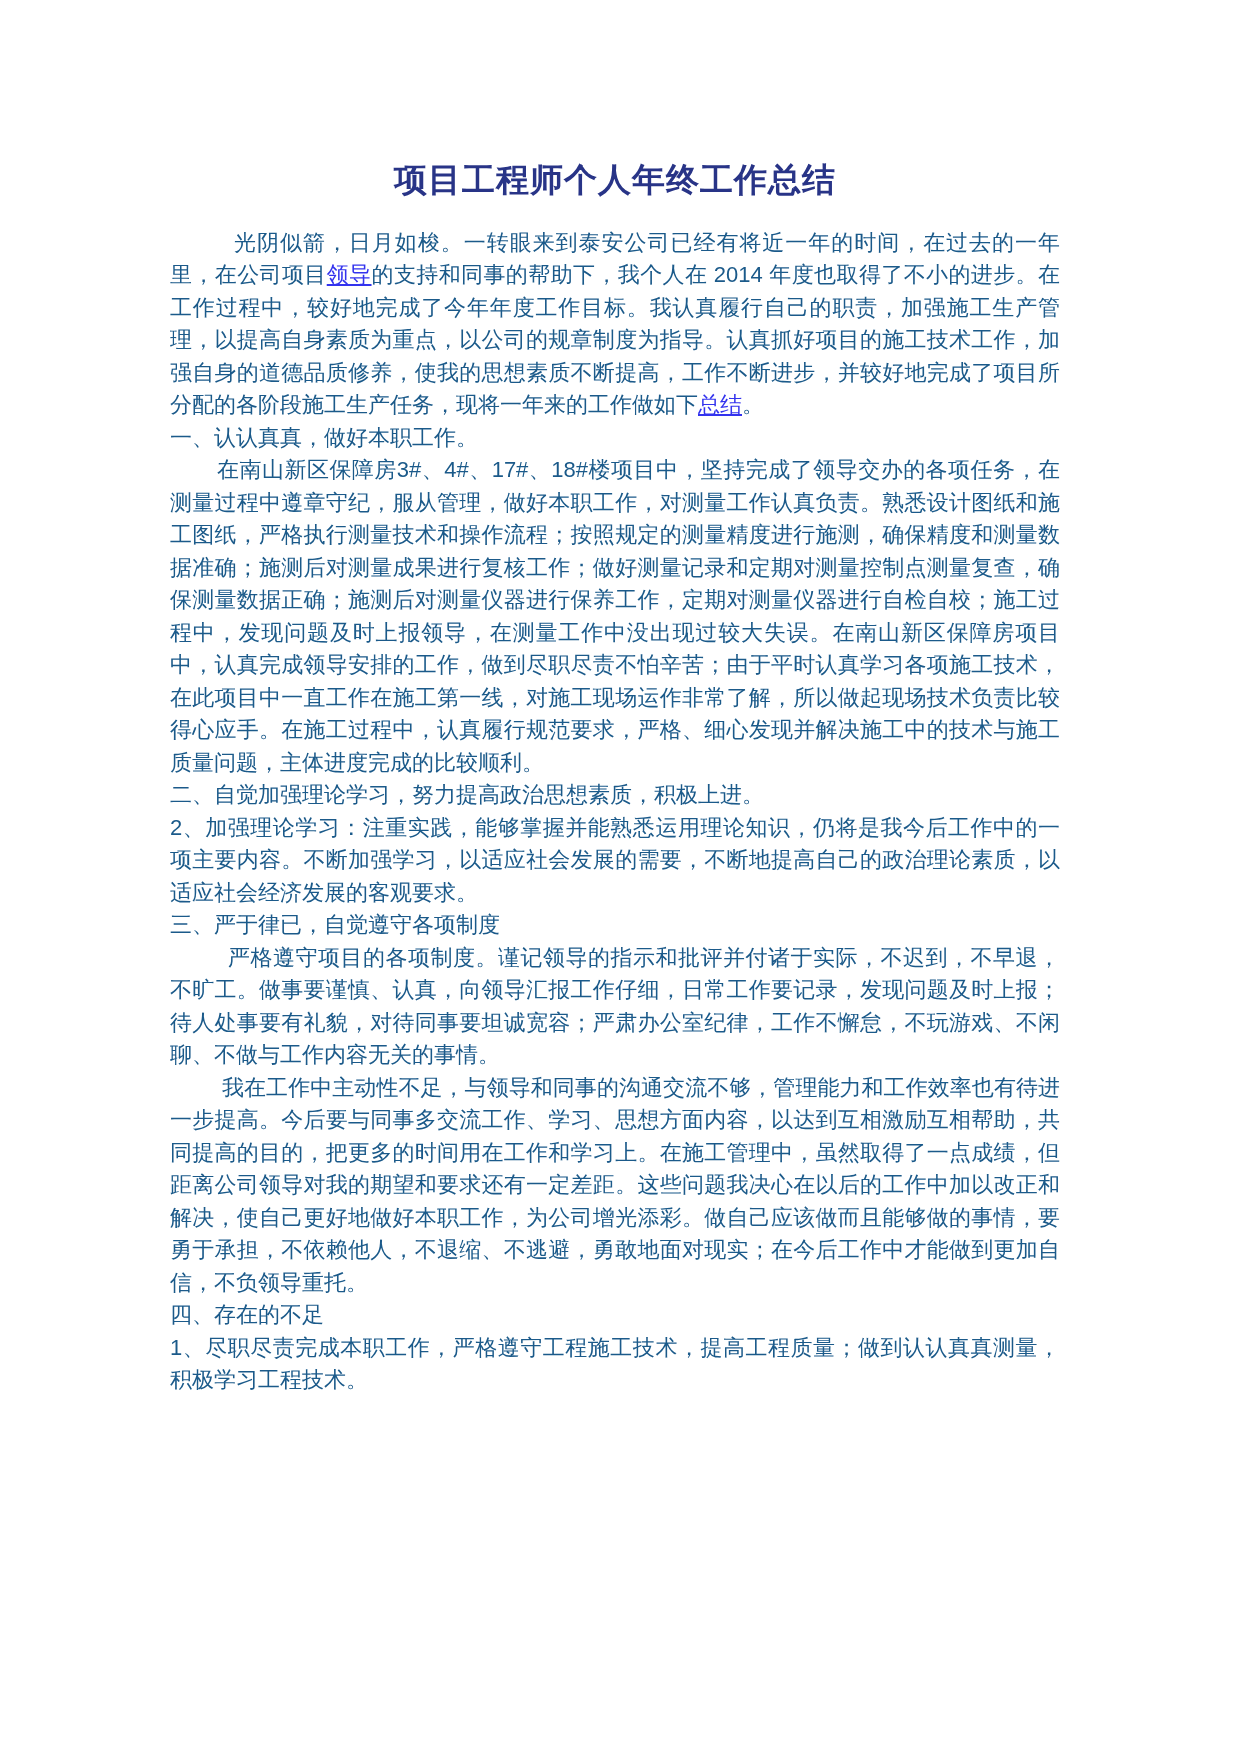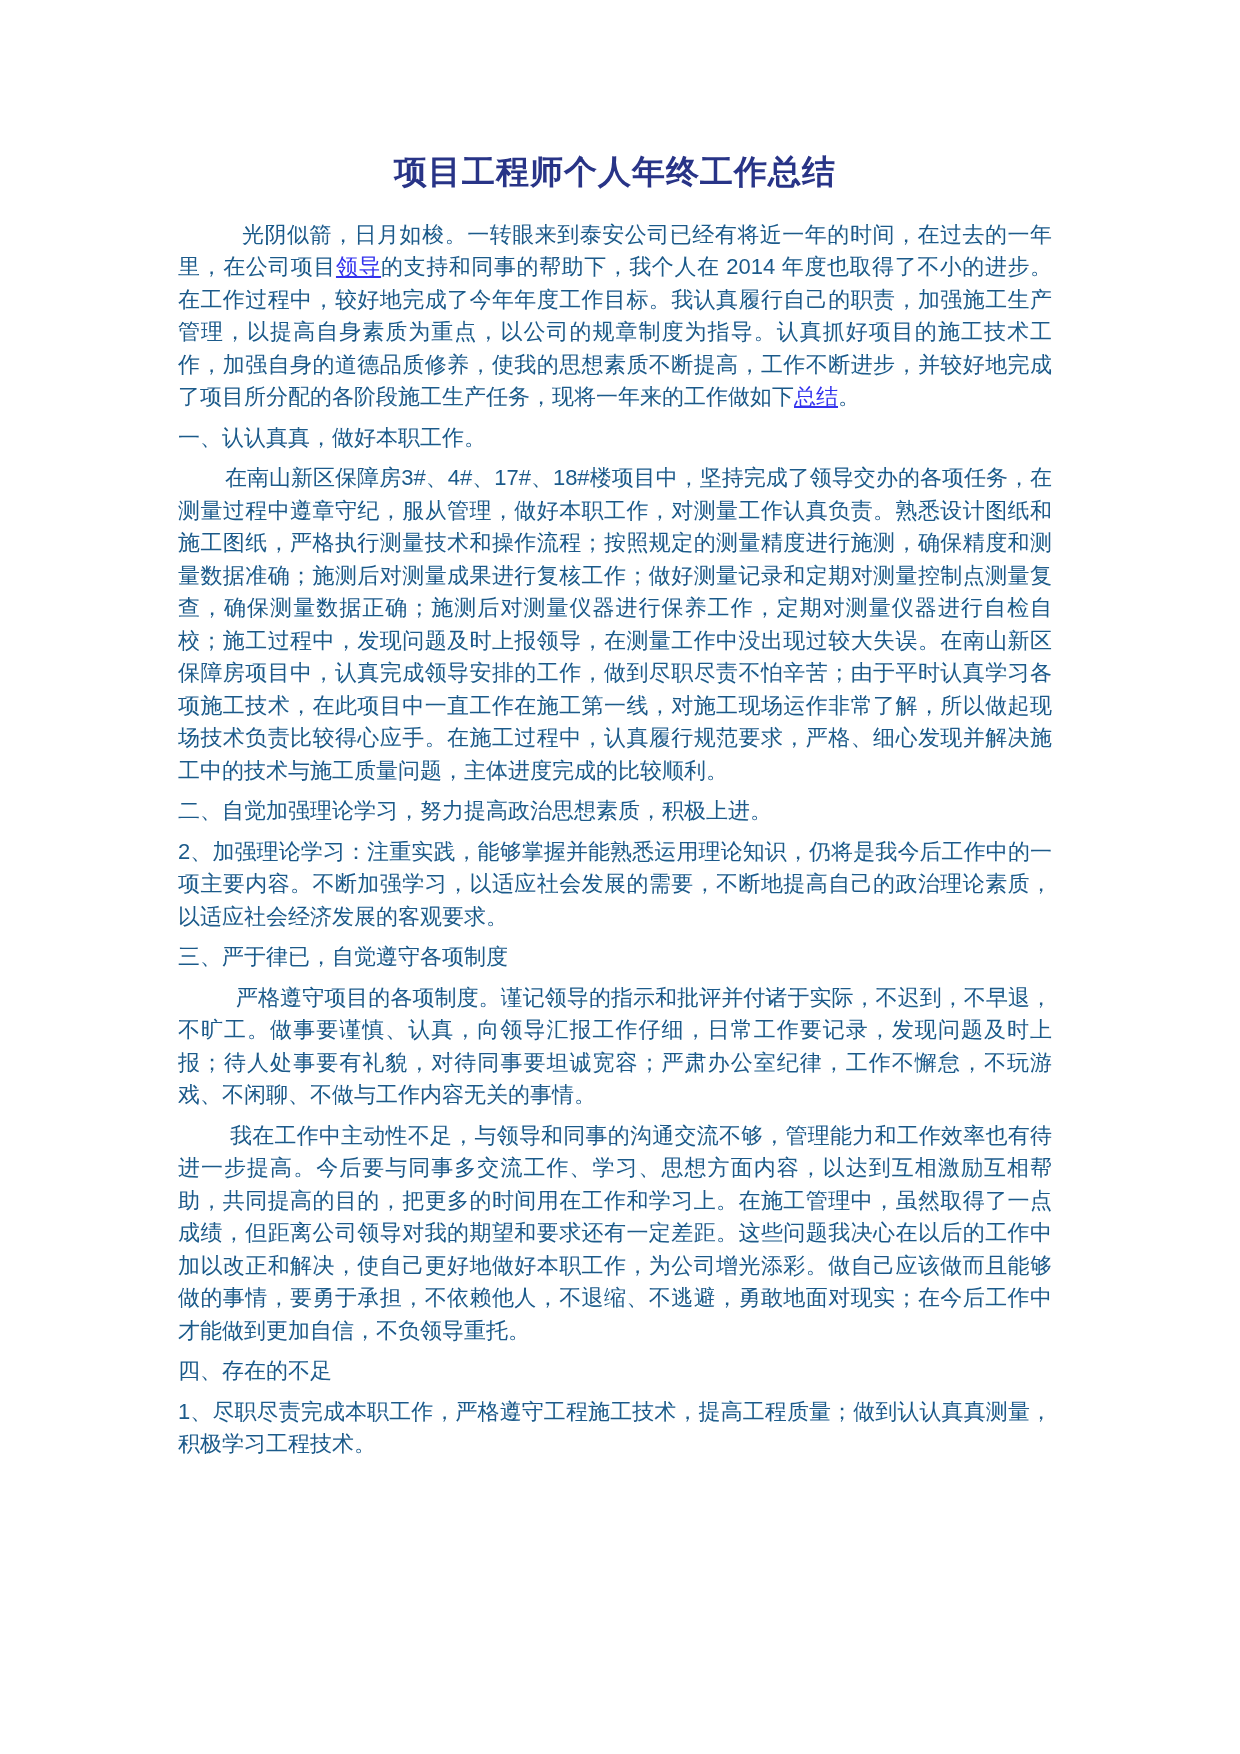--- a/index.html
+++ b/index.html
@@ -22,31 +22,31 @@
     height: 1754px;
     padding: 150px 180px 60px 170px;
     background: var(--page-bg);
   }
   .doc-title {
     text-align: center;
     font-size: 33px;
     font-weight: bold;
     color: var(--title-color);
     line-height: 1.35;
-    margin: 0 0 24px 0;
+    margin: 8px 0 24px 0;
     letter-spacing: 1px;
   }
   .doc-body {
     color: var(--body-color);
     font-size: 22px;
     line-height: 32.5px;
     text-align: justify;
   }
   .doc-body p {
-    margin: 8px;
+    margin: 0;
     padding: 0;
   }
   .doc-body a.inline-link {
     color: var(--link-color);
     text-decoration: underline;
     cursor: pointer;
   }
 </style>
 </head>
 <body>

